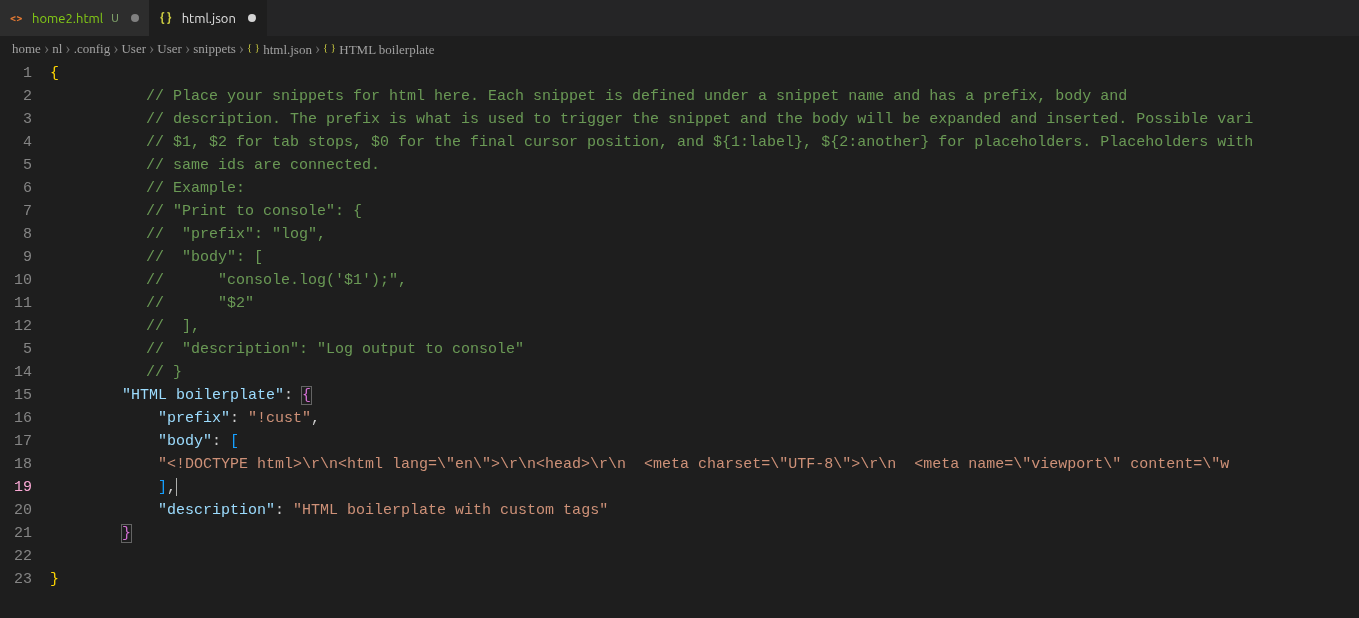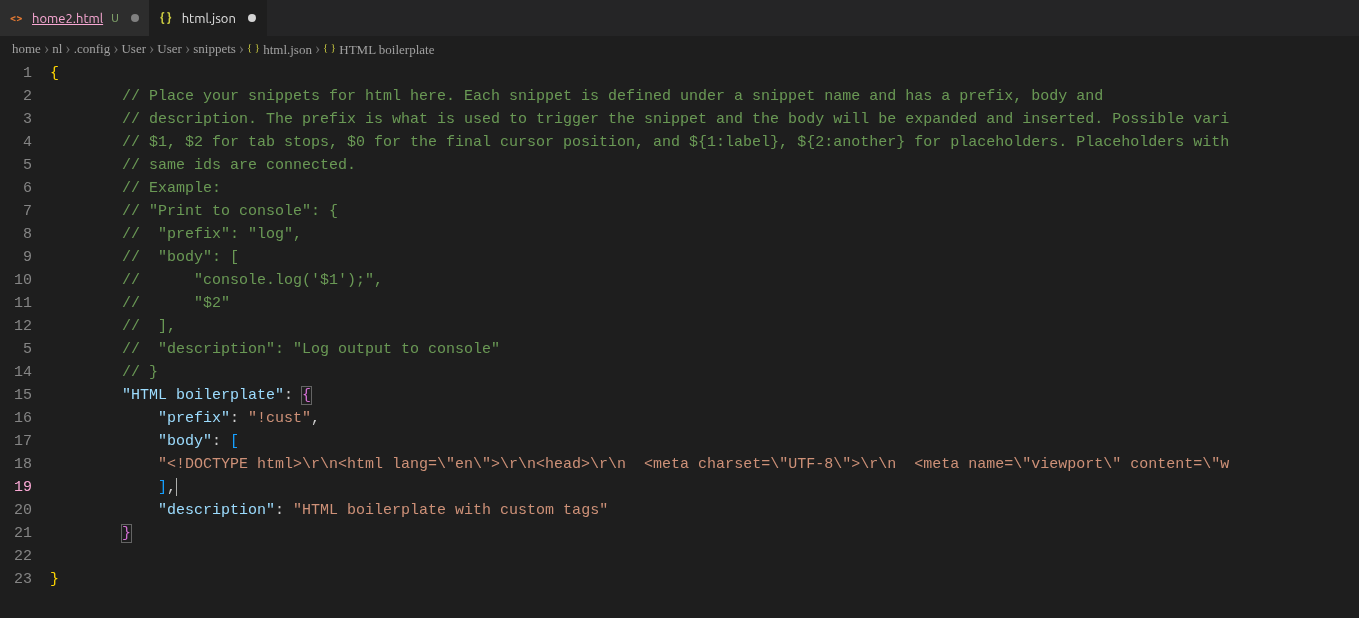--- a/index.html
+++ b/index.html
@@ -79,39 +79,39 @@
   .gutter .ln.active { color: #f9a8d4; }
   .code {
     flex: 1;
     white-space: pre;
     overflow: hidden;
   }
   .code .row { min-height: 23px; }
   .tok-brace  { color: #ffd602; }
   .tok-brace2 { color: #d570d6; }
   .tok-brace3 { color: #169fff; }
-  .tok-comment{ color: #6a9955; }
+  .tok-comment{ color: #6a9955; margin-left: 24px; }
   .tok-key    { color: #9cdcfe; }
   .tok-string { color: #ce9178; }
   .tok-punct  { color: #cccccc; }
   .cursor { border-left: 1px solid #aeafad; display:inline-block; height:18px; vertical-align:middle; }
   .bracket-box { outline: 1px solid #646464; }
   svg { display: block; }
 </style>
 </head>
 <body>
 
 <div class="tabs-bar" id="tabs-bar">
     <div class="tab inactive">
       <span class="file-icon">
         <svg width="16" height="16" viewBox="0 0 16 16">
           <text x="0" y="12" font-size="11" font-weight="bold" fill="#e37933">&lt;&gt;</text>
         </svg>
       </span>
-      <span style="color: #f9a8d4; text-decoration: underline;">home2.html</span>
+      <span style="color: #84cc16;">home2.html</span>
       <span class="status" style="color: rgb(141, 181, 115);">U</span>
       <span class="dirty-dot"></span>
     </div>
     <div class="tab active">
       <span class="file-icon">
         <svg width="16" height="16" viewBox="0 0 16 16">
           <text x="0" y="12" font-size="12" font-weight="bold" fill="#cbcb41">{ }</text>
         </svg>
       </span>
       <span style="color: rgb(224, 224, 224);">html.json</span>

